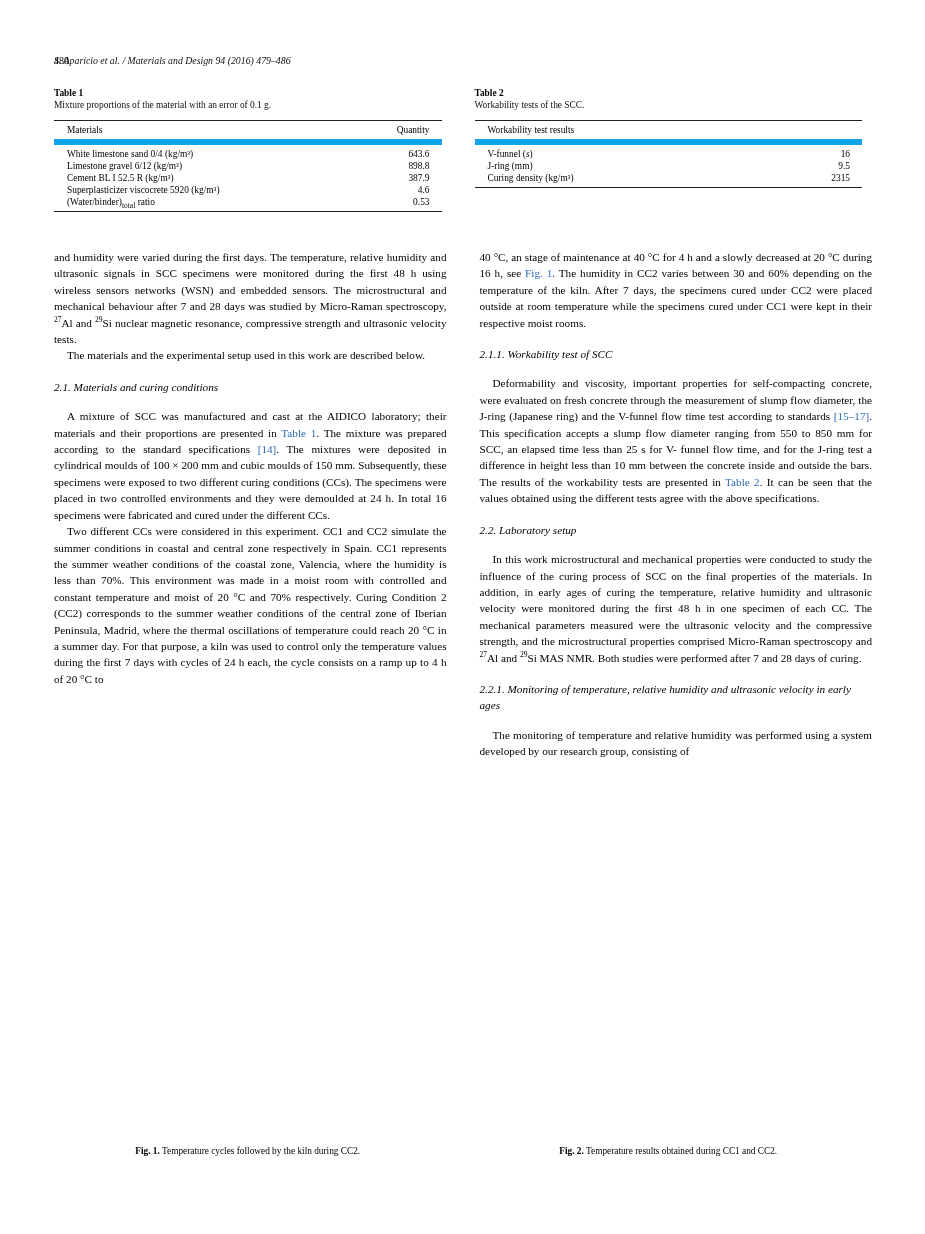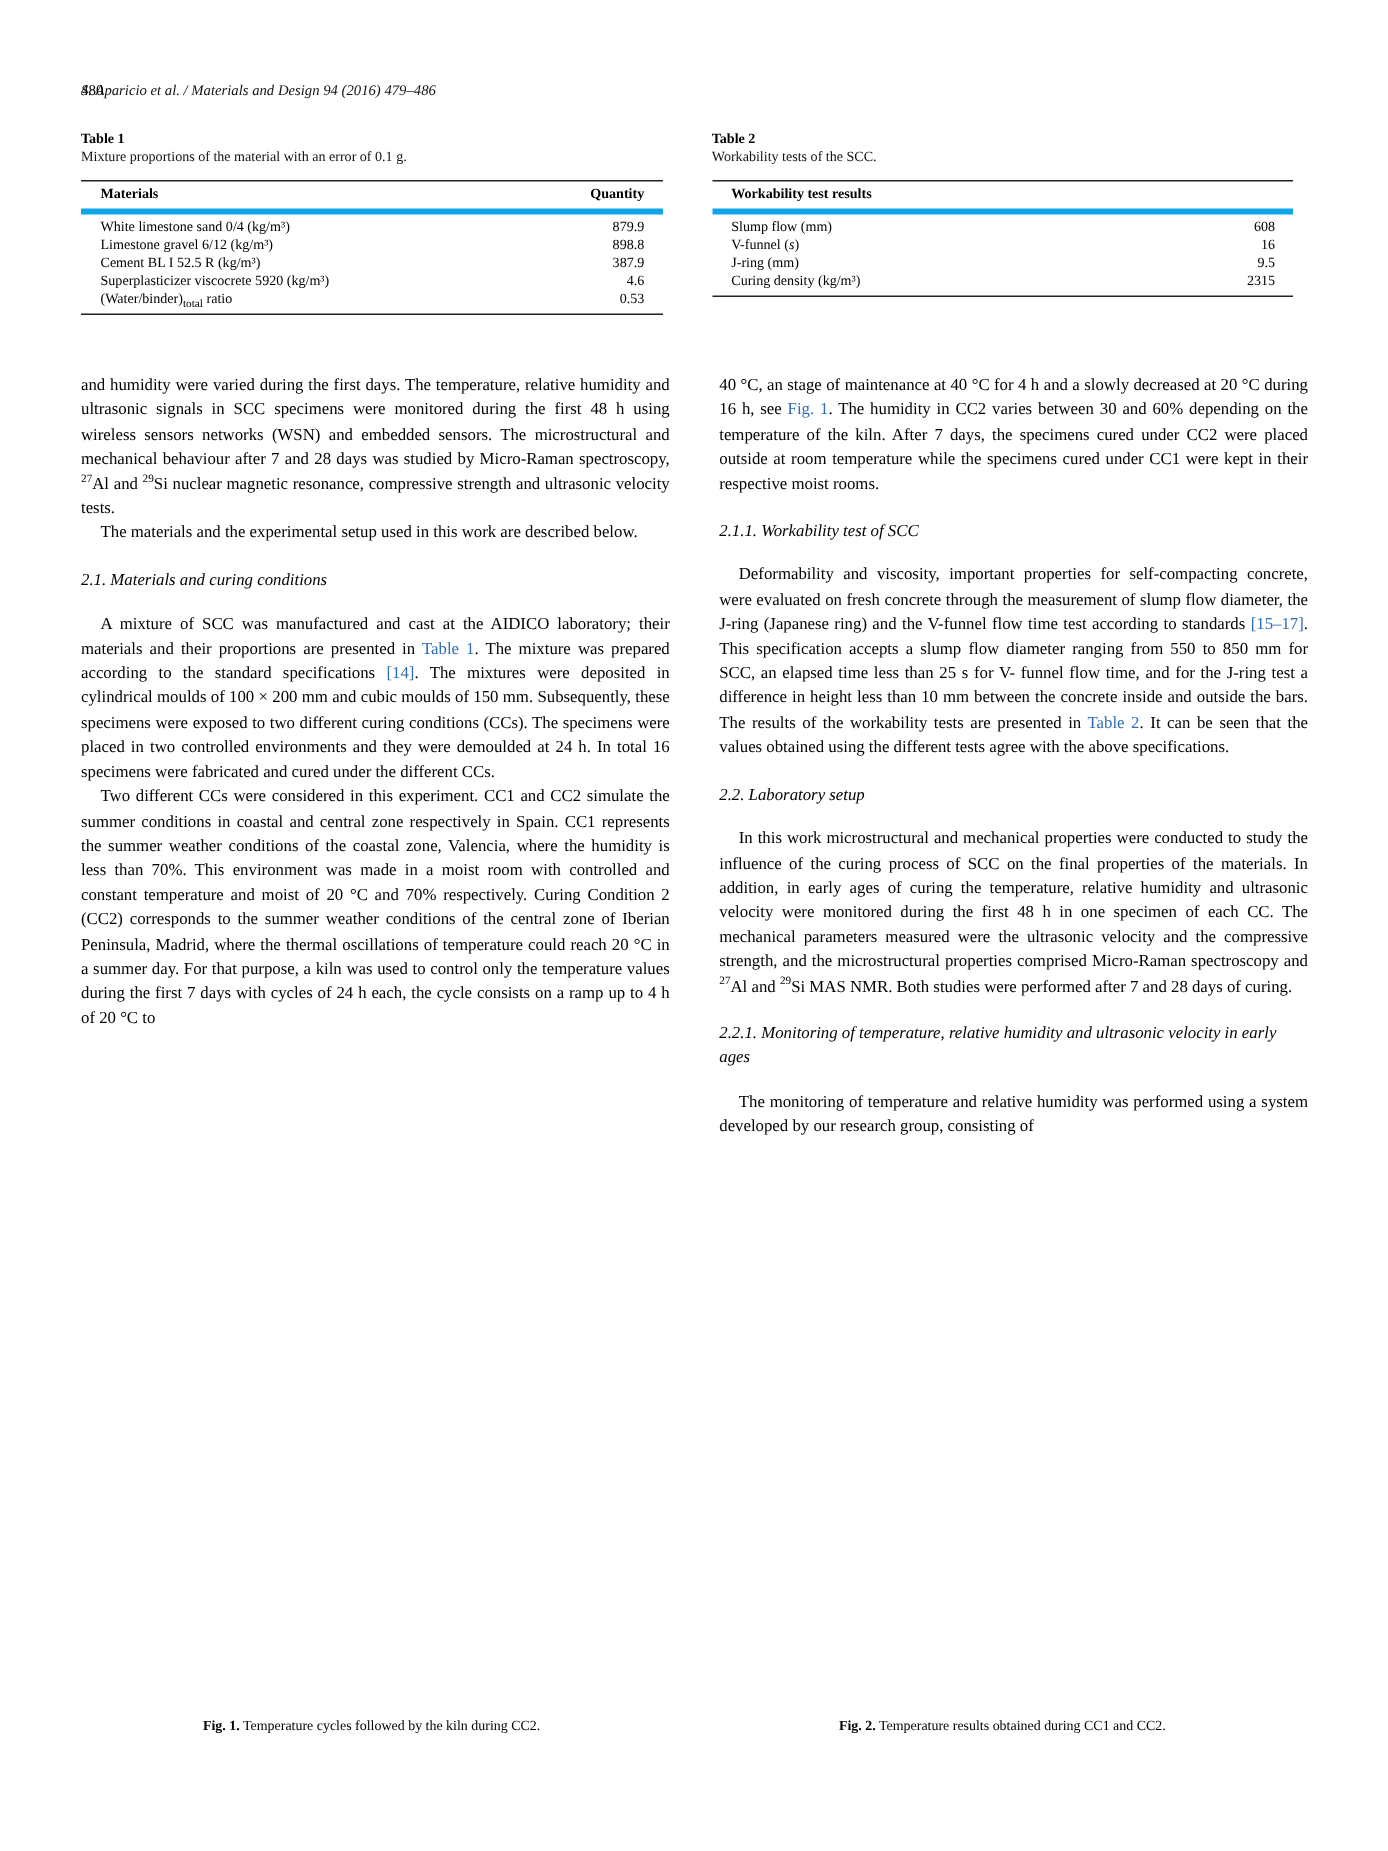--- a/index.html
+++ b/index.html
@@ -21,22 +21,22 @@
   
   .tables-row { position: absolute; top: 88px; left: 54px; right: 63px; display: flex; gap: 33px; }
   .tables-row .col { flex: 1; min-width: 0; }
   .tbl-label { font-weight: bold; font-size: 9.4px; margin-bottom: 2px; }
   .tbl-caption { font-size: 9.4px; margin-bottom: 10px; color: #111; }
   table.datatable {
     width: 100%; border-collapse: collapse; font-size: 9.4px;
     border-top: 1px solid #222; border-bottom: 1px solid #222;
   }
   table.datatable thead th {
-    font-weight: bold; text-align: left;
-    border-bottom: 4px solid #0ea5e9;
+    font-weight: normal; text-align: left;
+    border-bottom: 6px solid #0ea5e9;
     padding: 4px 0 4px 13px; font-size: 9.4px;
   }
   table.datatable thead th.r { text-align: right; padding: 4px 12px 4px 0; }
   table.datatable tbody tr:first-child td { padding-top: 4px; }
   table.datatable tbody tr:last-child td { padding-bottom: 4px; }
   table.datatable td.l { padding: 1px 0 1px 13px; }
   table.datatable td.r { text-align: right; padding: 1px 12px 1px 0; white-space: nowrap; }
 
   
   .body-row { position: absolute; top: 249px; left: 54px; right: 53px; display: flex; gap: 33px; }
@@ -72,21 +72,21 @@
     <table class="datatable">
       <thead>
         <tr>
           <th class="l">Materials</th>
           <th class="r">Quantity</th>
         </tr>
       </thead>
       <tbody>
         <tr>
           <td class="l"><span>White limestone sand 0/4 (kg/m³)</span></td>
-          <td class="r">879.9</td>
+          <td class="r">643.6</td>
         </tr>
         <tr>
           <td class="l"><span>Limestone gravel 6/12 (kg/m³)</span></td>
           <td class="r">898.8</td>
         </tr>
         <tr>
           <td class="l"><span>Cement BL I 52.5 R (kg/m³)</span></td>
           <td class="r">387.9</td>
         </tr>
         <tr>
@@ -104,24 +104,20 @@
   <div class="col">
     <div class="tbl-label">Table 2</div>
     <div class="tbl-caption">Workability tests of the SCC.</div>
     <table class="datatable">
       <thead>
         <tr>
           <th class="l" colspan="2">Workability test results</th>
         </tr>
       </thead>
       <tbody>
-        <tr>
-          <td class="l"><span>Slump flow (mm)</span></td>
-          <td class="r">608</td>
-        </tr>
         <tr>
           <td class="l"><span>V-funnel (</span><span class="i">s</span><span>)</span></td>
           <td class="r">16</td>
         </tr>
         <tr>
           <td class="l"><span>J-ring (mm)</span></td>
           <td class="r">9.5</td>
         </tr>
         <tr>
           <td class="l"><span>Curing density (kg/m³)</span></td>

